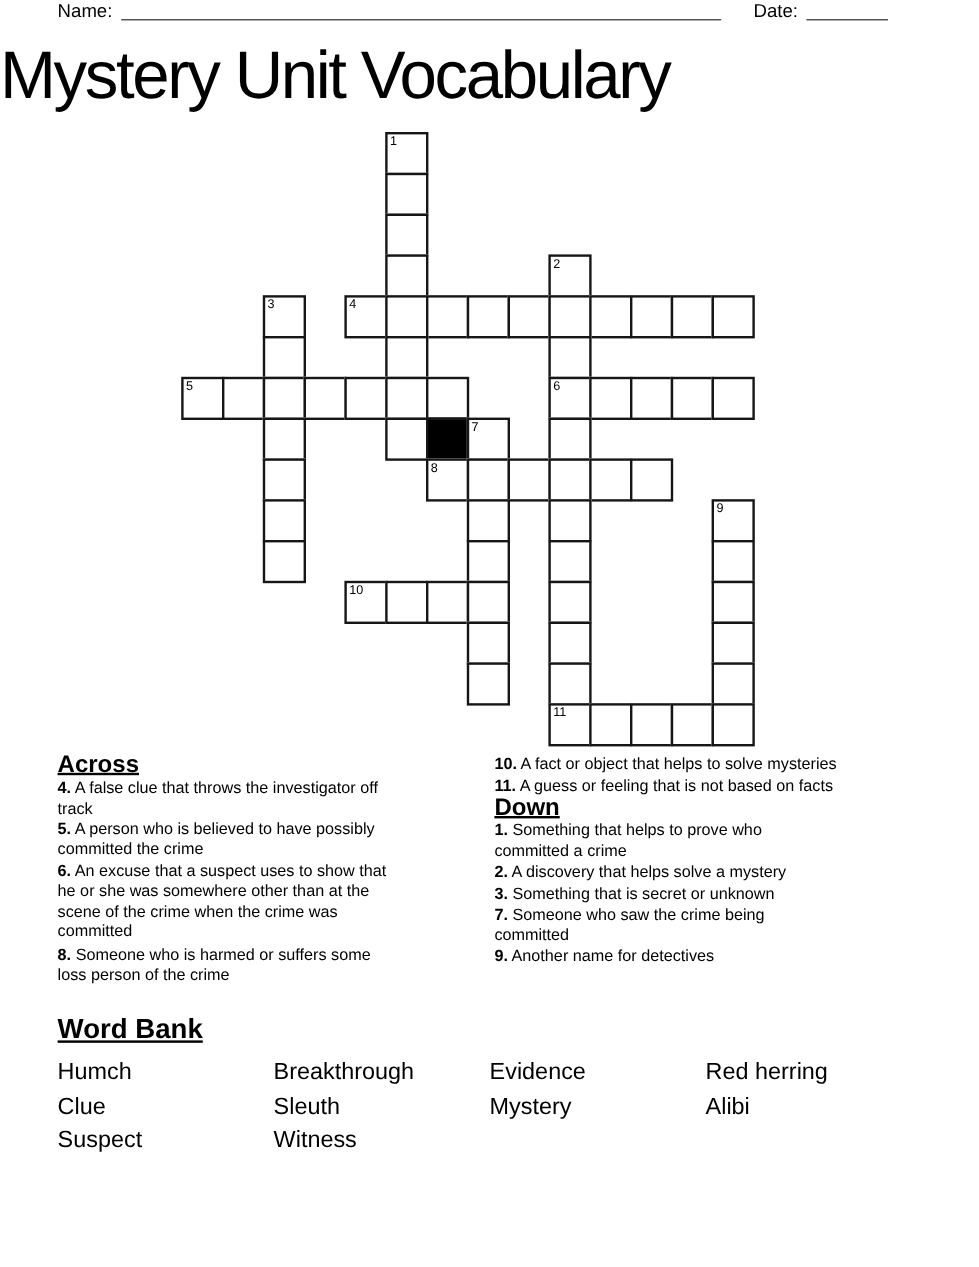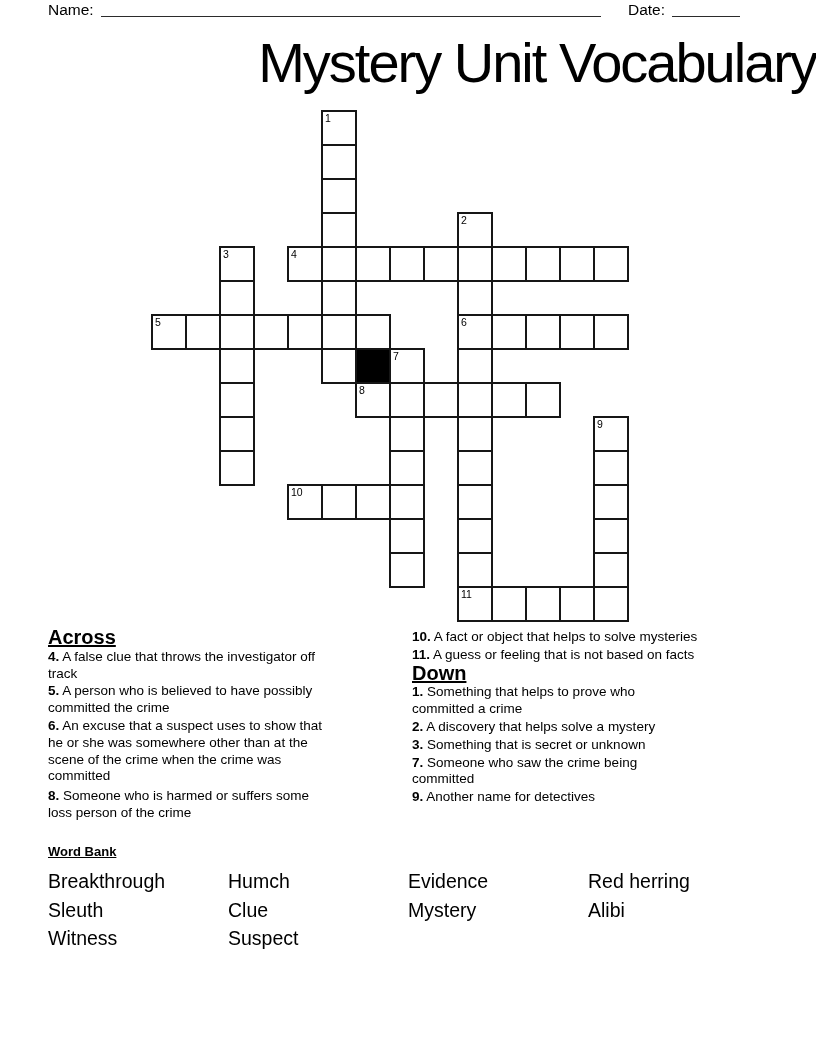--- a/index.html
+++ b/index.html
@@ -14,21 +14,21 @@
     position:absolute; top:1px; left:48px; width:692px;
     display:flex; align-items:flex-start; font-size:15.5px; line-height:17px;
   }
   .nd-label { white-space:nowrap; }
   .nd-line { border-bottom:1.5px solid #2b2b2b; height:15px; }
   .name-line { flex:1; margin-left:7px; margin-right:27px; }
   .date-line { width:68px; margin-left:7px; }
 
   
   .title {
-    position:absolute; top:33px; left:0; width:816px; text-align:right;
+    position:absolute; top:33px; left:0; width:816px; text-align:left;
     font-size:56px; line-height:60px; letter-spacing:-2px; font-weight:400;
   }
 
   
   .grid { position:absolute; left:151px; top:110px; width:478px; height:512px; }
   .cell {
     position:absolute; width:36px; height:36px; box-sizing:border-box;
     border:2px solid #161616; background:#fff;
   }
   .cell.black { background:#000; }
@@ -47,21 +47,21 @@
     font-size:20px; font-weight:bold; text-decoration:underline;
     margin:0 0 3px 0;
   }
   .clue { margin:0 0 1px 0; }
   .clue b { font-weight:bold; }
   .clue.gap-top { margin-top:3px; }
 
   
   .wordbank { position:absolute; top:844px; left:48px; width:720px; }
   .wb-heading {
-    font-size:13px; font-weight:bold; text-decoration:underline;
+    font-size:23px; font-weight:bold; text-decoration:underline;
     margin:0 0 8px 0;
   }
   .wb-cols { display:flex; }
   .wb-col { width:180px; display:flex; flex-direction:column;
             font-size:19.5px; line-height:28.6px; }
 </style>
 </head>
 <body>
 
 <div class="namerow">
@@ -183,30 +183,30 @@
     <p class="clue"><b>3.</b> <span>Something that is secret or unknown</span></p>
     <p class="clue"><b>7.</b> <span>Someone who saw the crime being committed</span></p>
     <p class="clue"><b>9.</b> <span>Another name for detectives</span></p>
   </div>
 </div>
 
 <div class="wordbank">
   <p class="wb-heading">Word Bank</p>
   <div class="wb-cols">
     <div class="wb-col">
+      <span>Humch</span>
+      <span>Clue</span>
+      <span>Suspect</span>
+    </div>
+    <div class="wb-col">
       <span>Breakthrough</span>
       <span>Sleuth</span>
       <span>Witness</span>
     </div>
     <div class="wb-col">
-      <span>Humch</span>
-      <span>Clue</span>
-      <span>Suspect</span>
-    </div>
-    <div class="wb-col">
       <span>Evidence</span>
       <span>Mystery</span>
     </div>
     <div class="wb-col">
       <span>Red herring</span>
       <span>Alibi</span>
     </div>
   </div>
 </div>
 

